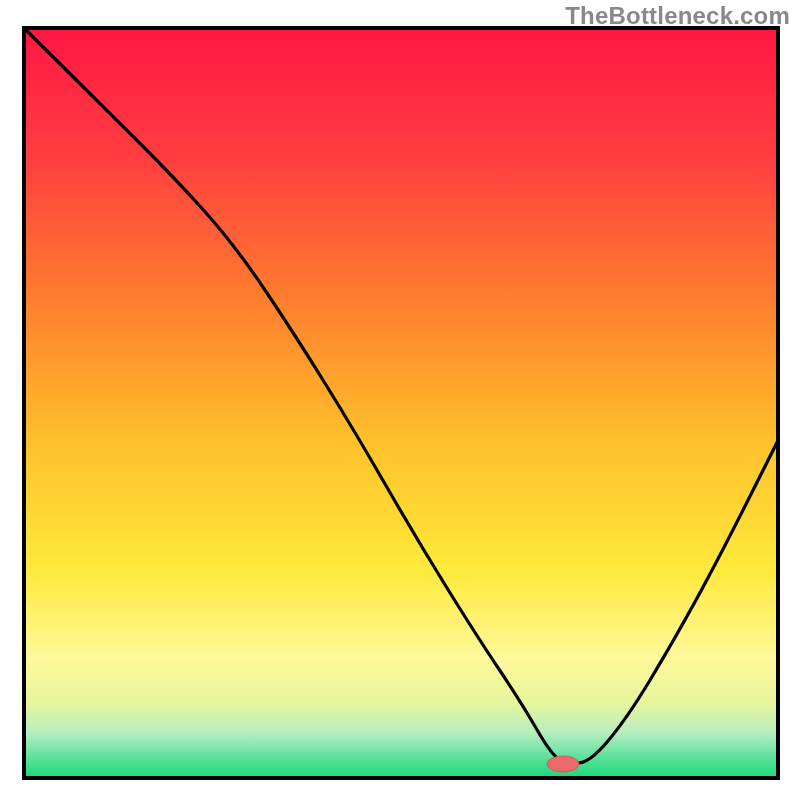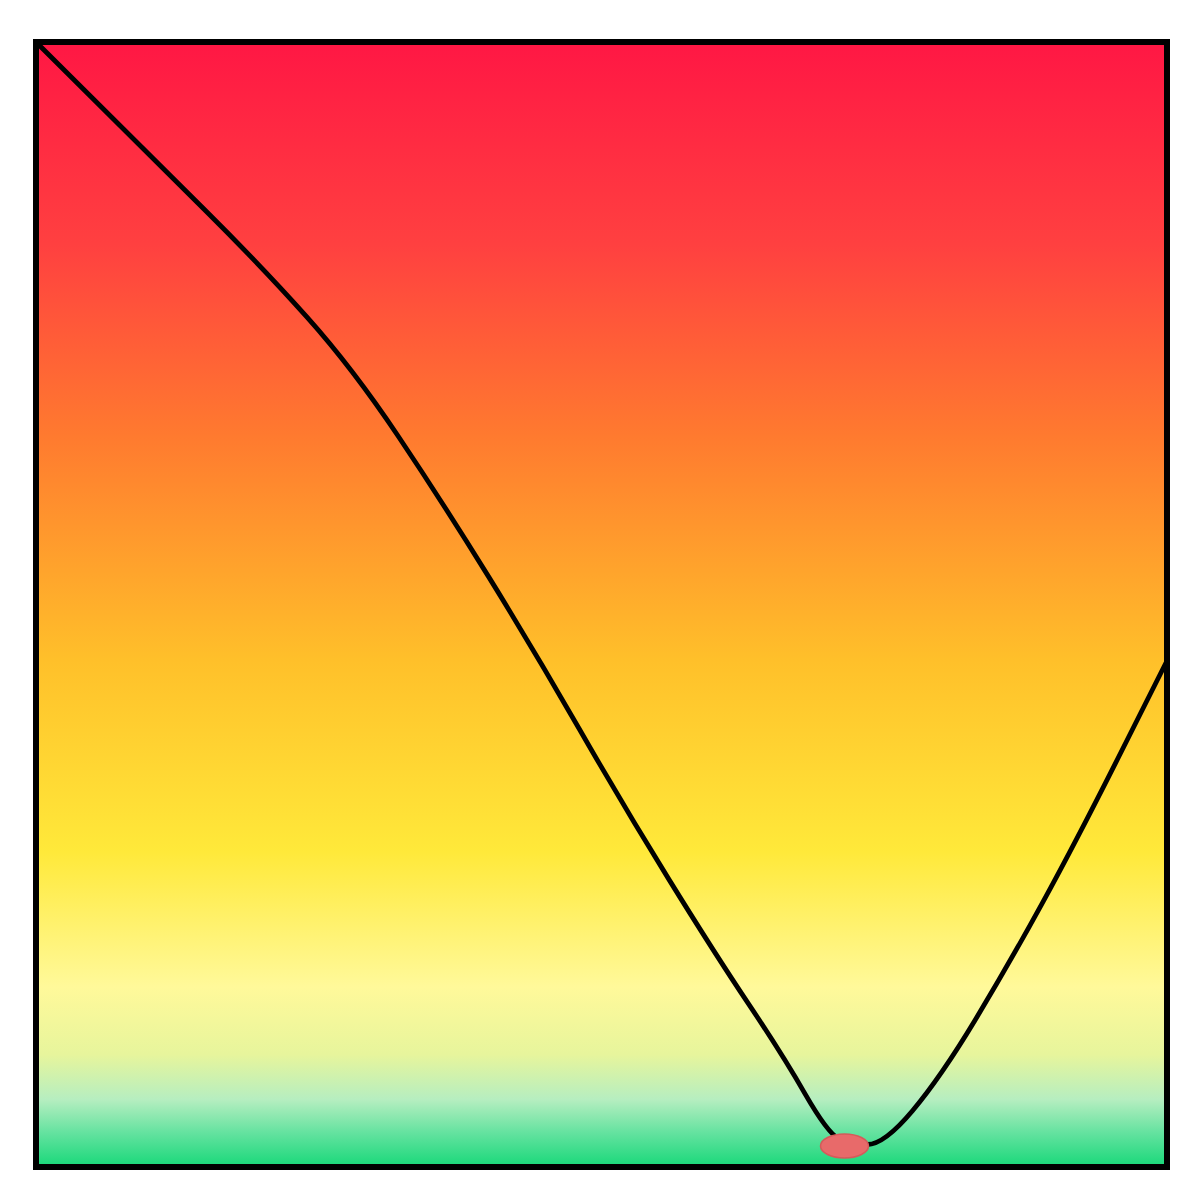--- a/index.html
+++ b/index.html
@@ -24,20 +24,21 @@
     font-weight: 600;
     color: #888888;
     letter-spacing: 0.2px;
   }
   svg { display: block; }
 </style>
 </head>
 <body>
 
 <div class="stage">
+  <div class="watermark">TheBottleneck.com</div>
   <svg id="plot" width="800" height="800" viewBox="0 0 800 800">
       <defs>
         <linearGradient id="bg-grad" x1="0" y1="0" x2="0" y2="1">
           <stop offset="0%" stop-color="#ff1744"></stop>
           <stop offset="18%" stop-color="#ff4040"></stop>
           <stop offset="35%" stop-color="#ff7a2f"></stop>
           <stop offset="55.00000000000001%" stop-color="#ffc02a"></stop>
           <stop offset="72%" stop-color="#ffe93a"></stop>
           <stop offset="84%" stop-color="#fff99a"></stop>
           <stop offset="90%" stop-color="#e7f59c"></stop>

